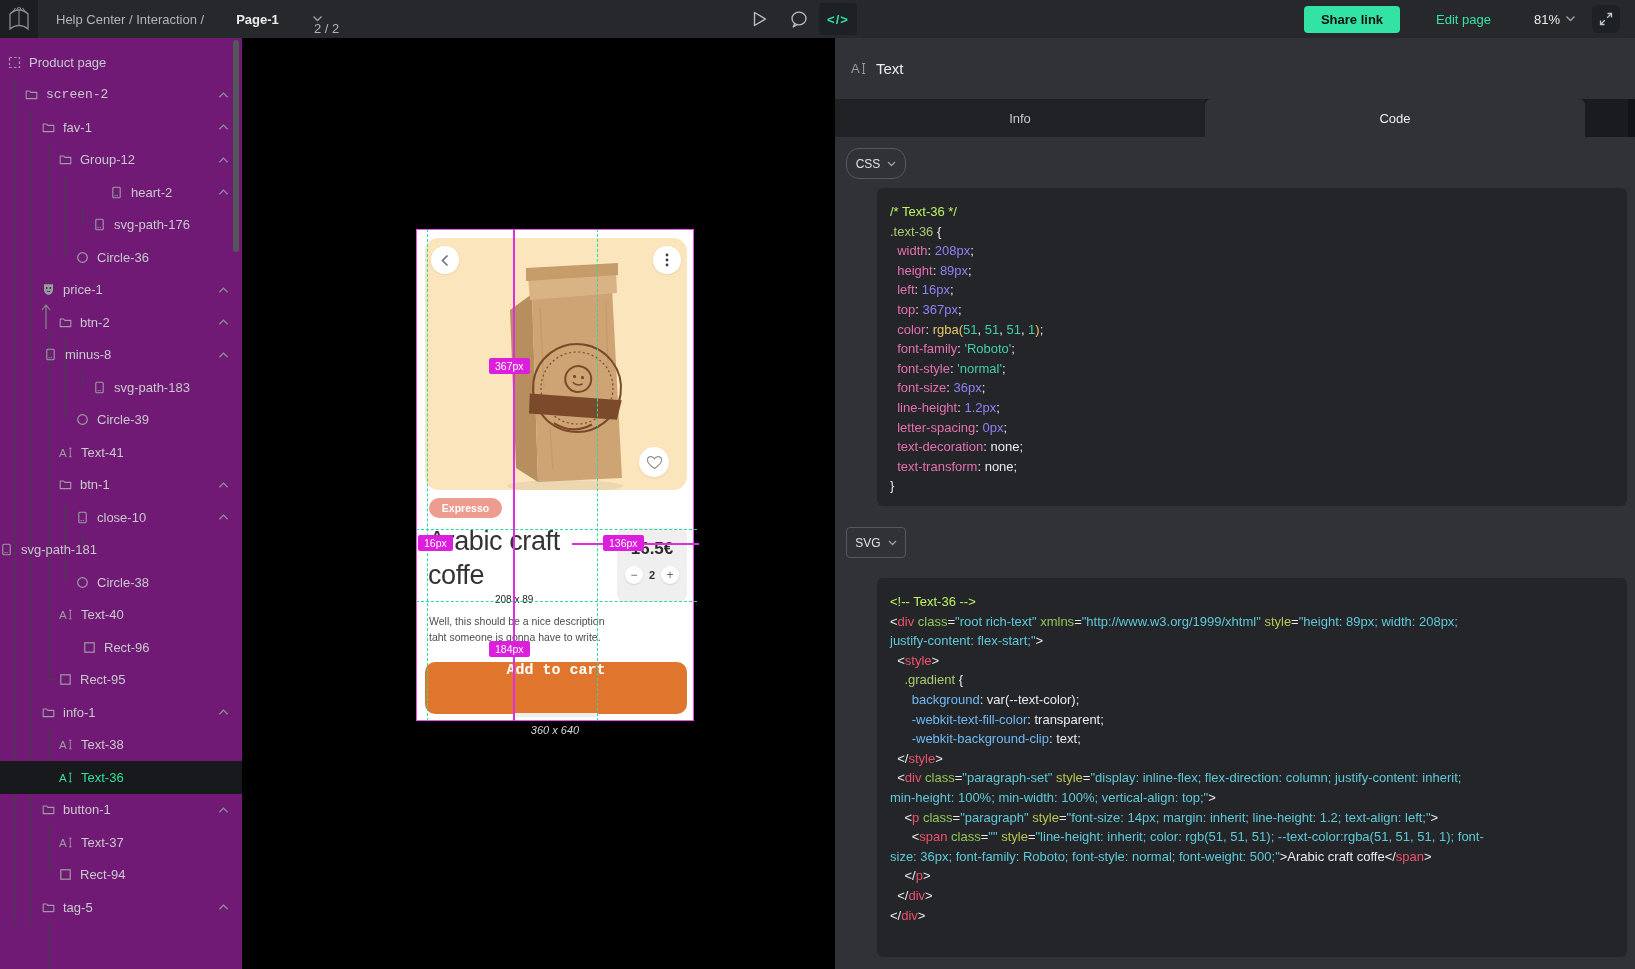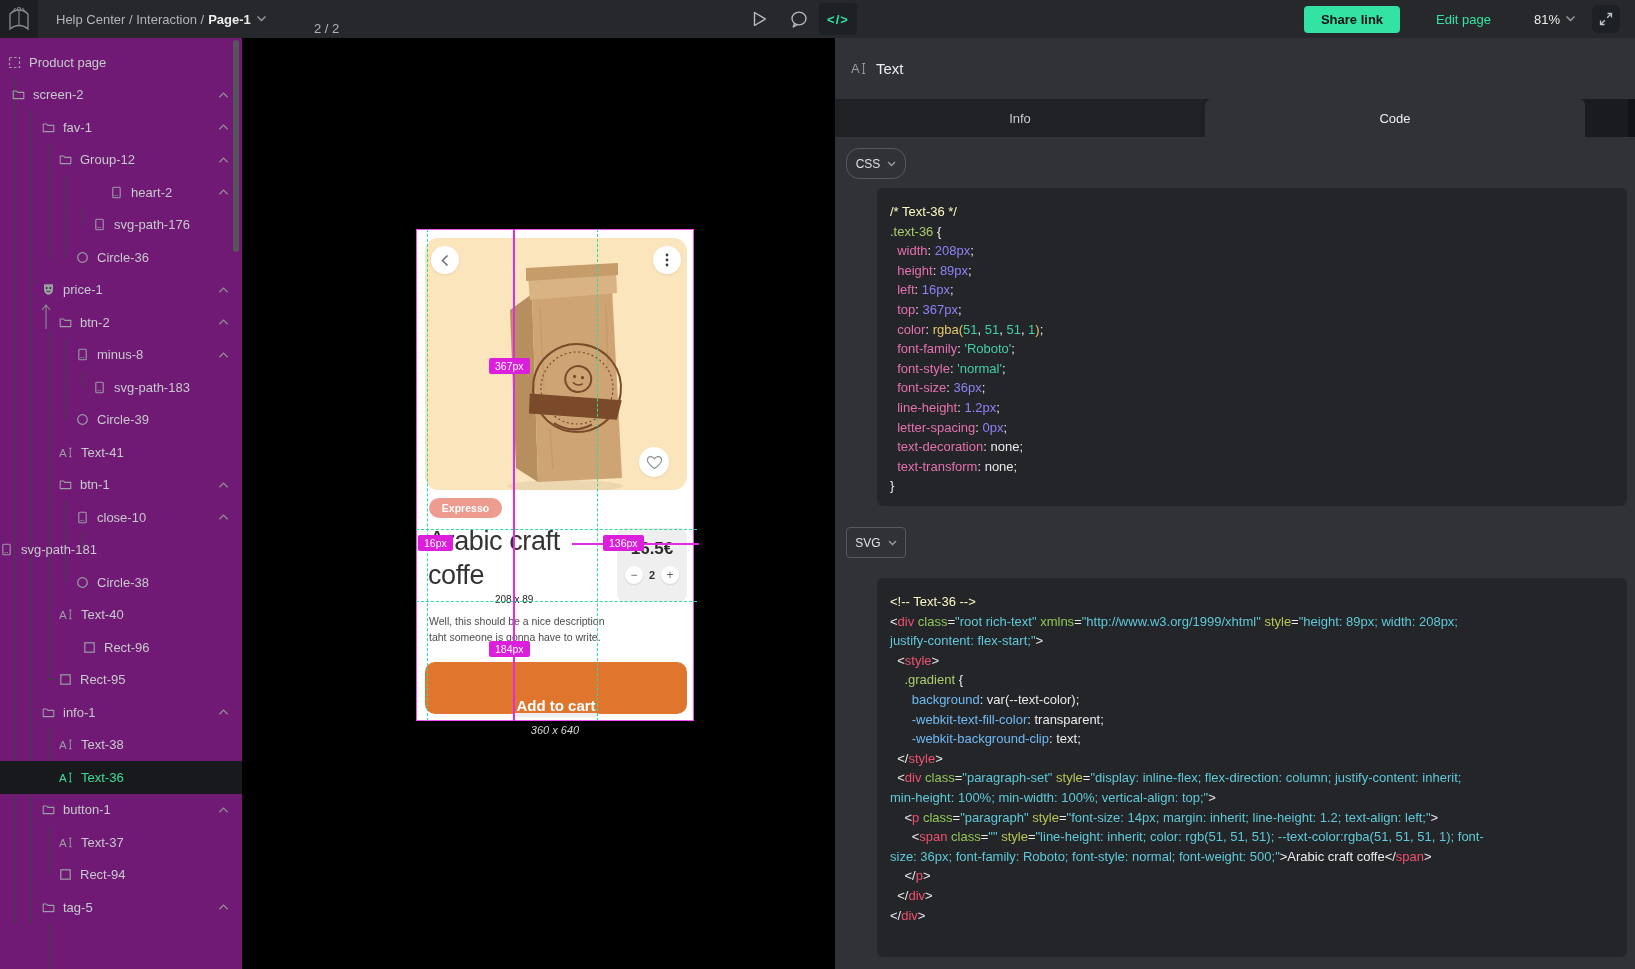--- a/index.html
+++ b/index.html
@@ -2,21 +2,21 @@
 <html><head>
 <meta charset="utf-8">
 <style>
   * { margin:0; padding:0; box-sizing:border-box; }
   html,body { width:1635px; height:969px; overflow:hidden; background:#000;
     font-family:"Liberation Sans","DejaVu Sans",sans-serif; }
 
   
   #topbar { position:absolute; left:0; top:0; width:1635px; height:38px; background:#26282c; z-index:30; }
   #logo { position:absolute; left:0; top:0; width:38px; height:38px; background:#1c1e22; display:flex; align-items:center; justify-content:center; }
-  #breadcrumb { position:absolute; left:56px; top:0; height:38px; display:flex; align-items:center; font-size:13px; color:#b2b4b8; }
+  #breadcrumb { position:absolute; left:56px; top:0; height:38px; display:flex; align-items:center; font-size:13px; color:#b2b4b8;gap:28px; }
   #breadcrumb .page { color:#eceded; font-weight:700; margin-left:4px; }
   #breadcrumb .bc-chev { margin-left:5px; display:flex; }
   #page-indicator { position:absolute; left:314px; top:0; height:56px; display:flex; align-items:center; font-size:13px; color:#b2b4b8; }
   .tb-icon { position:absolute; top:0; height:38px; display:flex; align-items:center; justify-content:center; }
   #code-view-btn { position:absolute; left:819px; top:3px; width:38px; height:32px; background:#1d2024; border-radius:4px; display:flex; align-items:center; justify-content:center; color:#2fe3a0; font-weight:700; font-size:13px; letter-spacing:1px; }
   #share-btn { position:absolute; left:1304px; top:6px; width:96px; height:27px; background:#33e3a3; border-radius:4px; display:flex; align-items:center; justify-content:center; font-size:13px; font-weight:600; color:#0e1113; }
   #edit-link { position:absolute; left:1436px; top:0; height:38px; display:flex; align-items:center; color:#33e3a3; font-size:13px; }
   #zoom-ctl { position:absolute; left:1534px; top:0; height:38px; display:flex; align-items:center; gap:5px; color:#eceded; font-size:13px; }
   #expand-btn { position:absolute; left:1592px; top:5px; width:28px; height:28px; background:#1d2024; border-radius:6px; display:flex; align-items:center; justify-content:center; }
 
@@ -45,21 +45,21 @@
   #fav-btn { left:222px; top:217px; width:30px; height:30px; }
   #category-pill { position:absolute; left:12px; top:268px; width:73px; height:20px; background:#ee9c8f; border-radius:10px; display:flex; align-items:center; justify-content:center; color:#fff; font-size:10.5px; font-weight:600; }
   #product-title { position:absolute; left:11px; top:294px; width:180px; font-size:27px; line-height:34px; font-weight:500; color:#333; letter-spacing:-0.4px; }
   #text-size-label { position:absolute; left:78px; top:364px; font-size:10px; color:#1e1e1e; }
   #price-box { position:absolute; left:200px; top:298px; width:70px; height:74px; background:#efefef; border-radius:8px; text-align:center; }
   #price-value { margin-top:11px; font-size:17px; font-weight:700; color:#2b2b2b; }
   #qty-stepper { margin-top:7px; display:flex; align-items:center; justify-content:center; gap:6px; }
   .step-btn { width:18px; height:18px; background:#fff; border-radius:50%; display:flex; align-items:center; justify-content:center; font-size:12px; color:#666; box-shadow:0 1px 2px rgba(0,0,0,0.12); line-height:1; }
   #qty-value { font-size:11px; font-weight:700; color:#333; }
   #product-desc { position:absolute; left:12px; top:384px; font-size:10.5px; line-height:1.5; color:#4c4c4c; }
-  #add-cart-btn { position:absolute; left:8px; top:432px; width:262px; height:52px; background:#e0762d; border-radius:10px; display:flex; align-items:flex-end; justify-content:center; color:#fff; font-size:15px; font-weight:700; }
+  #add-cart-btn { position:absolute; left:8px; top:432px; width:262px; height:52px; background:#e0762d; border-radius:10px; display:flex; align-items:flex-start; justify-content:center; color:#fff; font-size:15px; font-weight:700;font-family:Liberation Mono, monospace; }
   #home-indicator { position:absolute; left:96px; bottom:3px; width:86px; height:4px; border-radius:2px; background:#eeeeee; }
   
   .vguide { position:absolute; top:191px; height:492px; width:0; border-left:1.6px dashed #2fd7a2; z-index:6; }
   .hguide { position:absolute; left:174px; width:281px; height:0; border-top:1.6px dashed #2fd7a2; z-index:6; }
   .vline-m { position:absolute; top:191px; height:492px; width:1.5px; background:#df2ddf; z-index:7; }
   .hline-m { position:absolute; height:1.5px; background:#df2ddf; z-index:7; }
   .mlabel { position:absolute; background:#dc1fdc; color:#fff; font-size:10.5px; padding:2px 6px; border-radius:2px; z-index:8; white-space:nowrap; }
   #screen-size-label { position:absolute; left:270px; top:686px; width:86px; text-align:center; color:#d8d9db; font-size:11px; z-index:5;font-style:italic; }
 
   
@@ -70,21 +70,21 @@
   #tab-info { position:absolute; left:0; top:0; width:370px; height:38px; background:#1f2125; display:flex; align-items:center; justify-content:center; color:#c7c9cc; font-size:13px; }
   #tab-code { position:absolute; left:370px; top:0; width:380px; height:38px; background:#303237; border-radius:6px 6px 0 0; display:flex; align-items:center; justify-content:center; color:#eceded; font-size:13px; }
   #tabbar-end { position:absolute; left:793px; top:0; width:7px; height:38px; background:#121316; }
   .dropdown { position:absolute; left:11px; width:60px; height:31px; border:1px solid #56585d; border-radius:4px; display:flex; align-items:center; justify-content:center; gap:7px; color:#dfe0e2; font-size:12px; }
   #css-dropdown { top:110px;border-radius:13px; }
   #svg-dropdown { top:489px; }
   .code-card { position:absolute; left:42px; width:750px; background:#232528; border-radius:6px; padding:14px 13px; overflow:hidden; }
   #css-card { top:150px; height:318px; }
   #svg-card { top:540px; height:379px; }
   .cline { font-size:13px; line-height:19.6px; white-space:pre; }
-  .tk-c{color:#fef9c3}.tk-w{color:#e9eaec}.tk-pr{color:#e471b1}.tk-num{color:#8d82f6}
+  .tk-c{color:#bef264}.tk-w{color:#e9eaec}.tk-pr{color:#e471b1}.tk-num{color:#8d82f6}
   .tk-fn{color:#e6c86a}.tk-tl{color:#41cfa6}.tk-cls{color:#a9cd6e}.tk-tag{color:#f0506e}
   .tk-attr{color:#93c659}.tk-sty{color:#b8c653}.tk-str{color:#5fc9d8}.tk-css{color:#6fb9f5}
 </style>
 </head>
 <body>
 
 <div id="topbar">
   <div id="logo">
     <svg width="24" height="27" viewBox="0 0 24 27">
       <path d="M3 8 C3 8 7 4 12 4 C17 4 21 8 21 8 L21 23 C21 23 17 19.5 12 19.5 C7 19.5 3 23 3 23 Z" fill="none" stroke="#888b90" stroke-width="1.3"></path>
@@ -159,21 +159,21 @@
   </div>
   <div id="layer-tree">
       <div class="trow" style="padding-left: 8px;">
         <span class="ticon">
           <svg width="13" height="13" viewBox="0 0 13 13">
             <rect x="1.5" y="1.5" width="10" height="10" fill="none" stroke="currentColor" stroke-width="1.2" stroke-dasharray="2.6 2"></rect>
           </svg>
         </span>
         <span class="tlabel">Product page</span>
       </div>
-      <div class="trow" style="padding-left: 12px;">
+      <div class="trow" style="padding-left: 25px; font-family: Liberation Mono, monospace;">
         <span class="ticon">
           <svg width="13" height="13" viewBox="0 0 13 13">
             <path d="M1.2 3 h3.4 l1.2 1.4 h6 V10.6 H1.2 Z" fill="none" stroke="currentColor" stroke-width="1.1" stroke-linejoin="round"></path>
           </svg>
         </span>
         <span class="tlabel">screen-2</span>
         <span class="tchev">
           <svg width="11" height="8" viewBox="0 0 12 8">
             <path d="M1.5 6.5 L6 2 L10.5 6.5" fill="none" stroke="currentColor" stroke-width="1.4"></path>
           </svg>
@@ -260,21 +260,21 @@
             <path d="M1.2 3 h3.4 l1.2 1.4 h6 V10.6 H1.2 Z" fill="none" stroke="currentColor" stroke-width="1.1" stroke-linejoin="round"></path>
           </svg>
         </span>
         <span class="tlabel">btn-2</span>
         <span class="tchev">
           <svg width="11" height="8" viewBox="0 0 12 8">
             <path d="M1.5 6.5 L6 2 L10.5 6.5" fill="none" stroke="currentColor" stroke-width="1.4"></path>
           </svg>
         </span>
       </div>
-      <div class="trow" style="padding-left: 76px;">
+      <div class="trow" style="padding-left: 44px;">
         <span class="ticon">
           <svg width="13" height="13" viewBox="0 0 13 13">
             <rect x="2.8" y="1.2" width="7.4" height="10.6" rx="1" fill="none" stroke="currentColor" stroke-width="1.1"></rect>
             <circle cx="5.1" cy="9.6" r="0.7" fill="currentColor"></circle>
             <circle cx="7.2" cy="9.6" r="0.7" fill="currentColor"></circle>
           </svg>
         </span>
         <span class="tlabel">minus-8</span>
         <span class="tchev">
           <svg width="11" height="8" viewBox="0 0 12 8">

